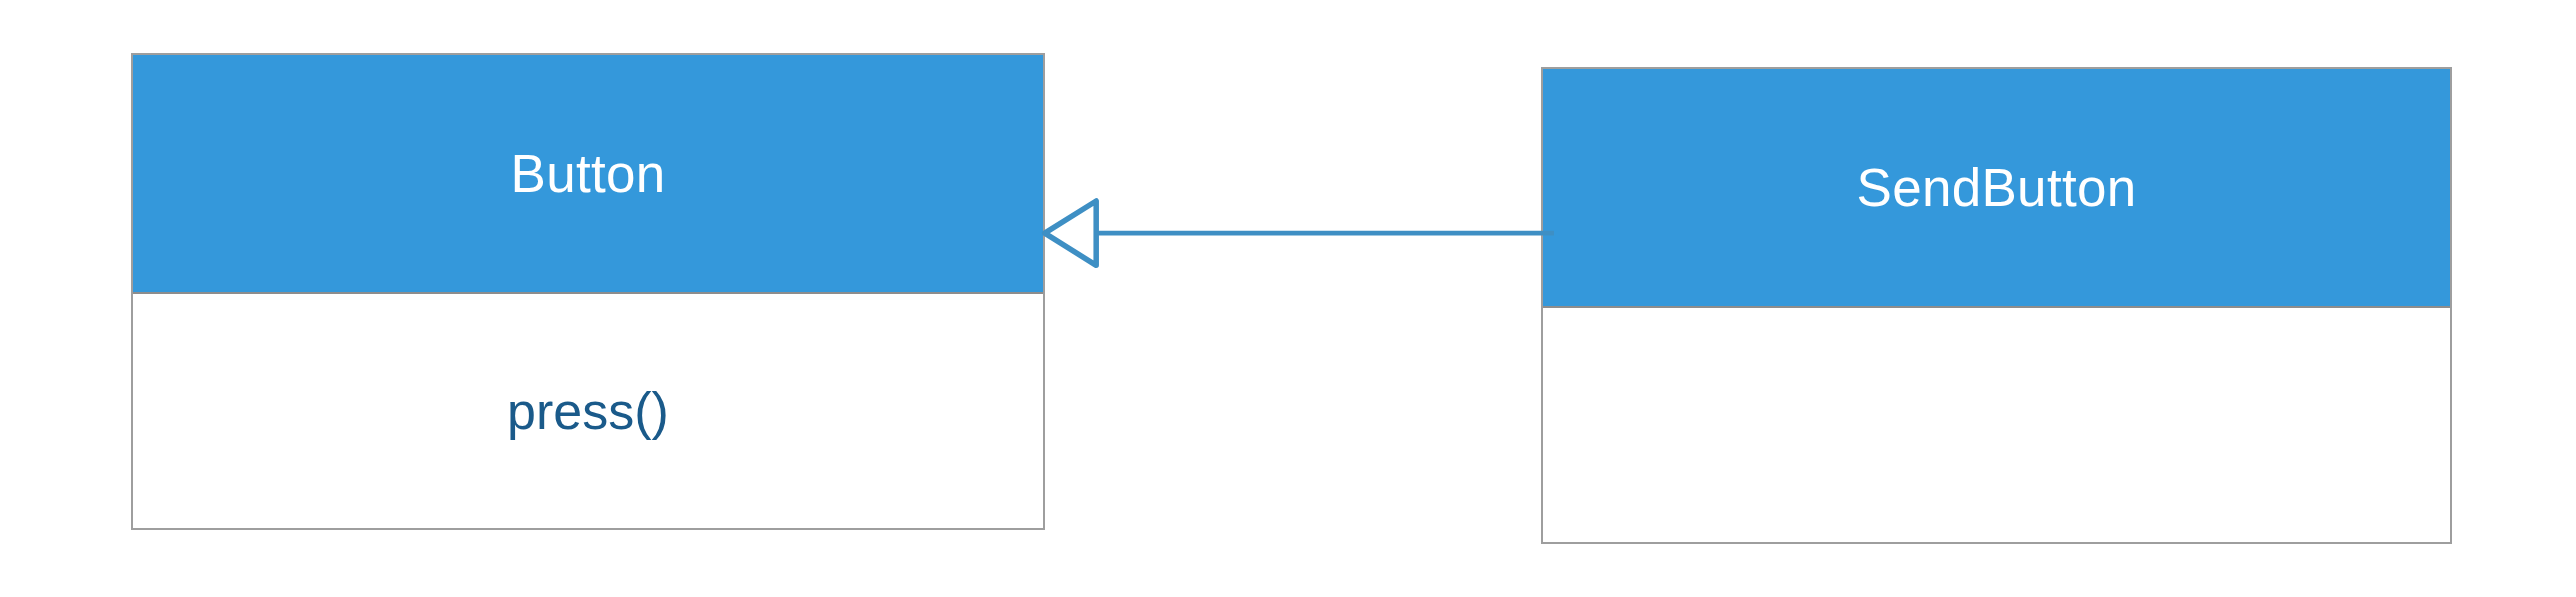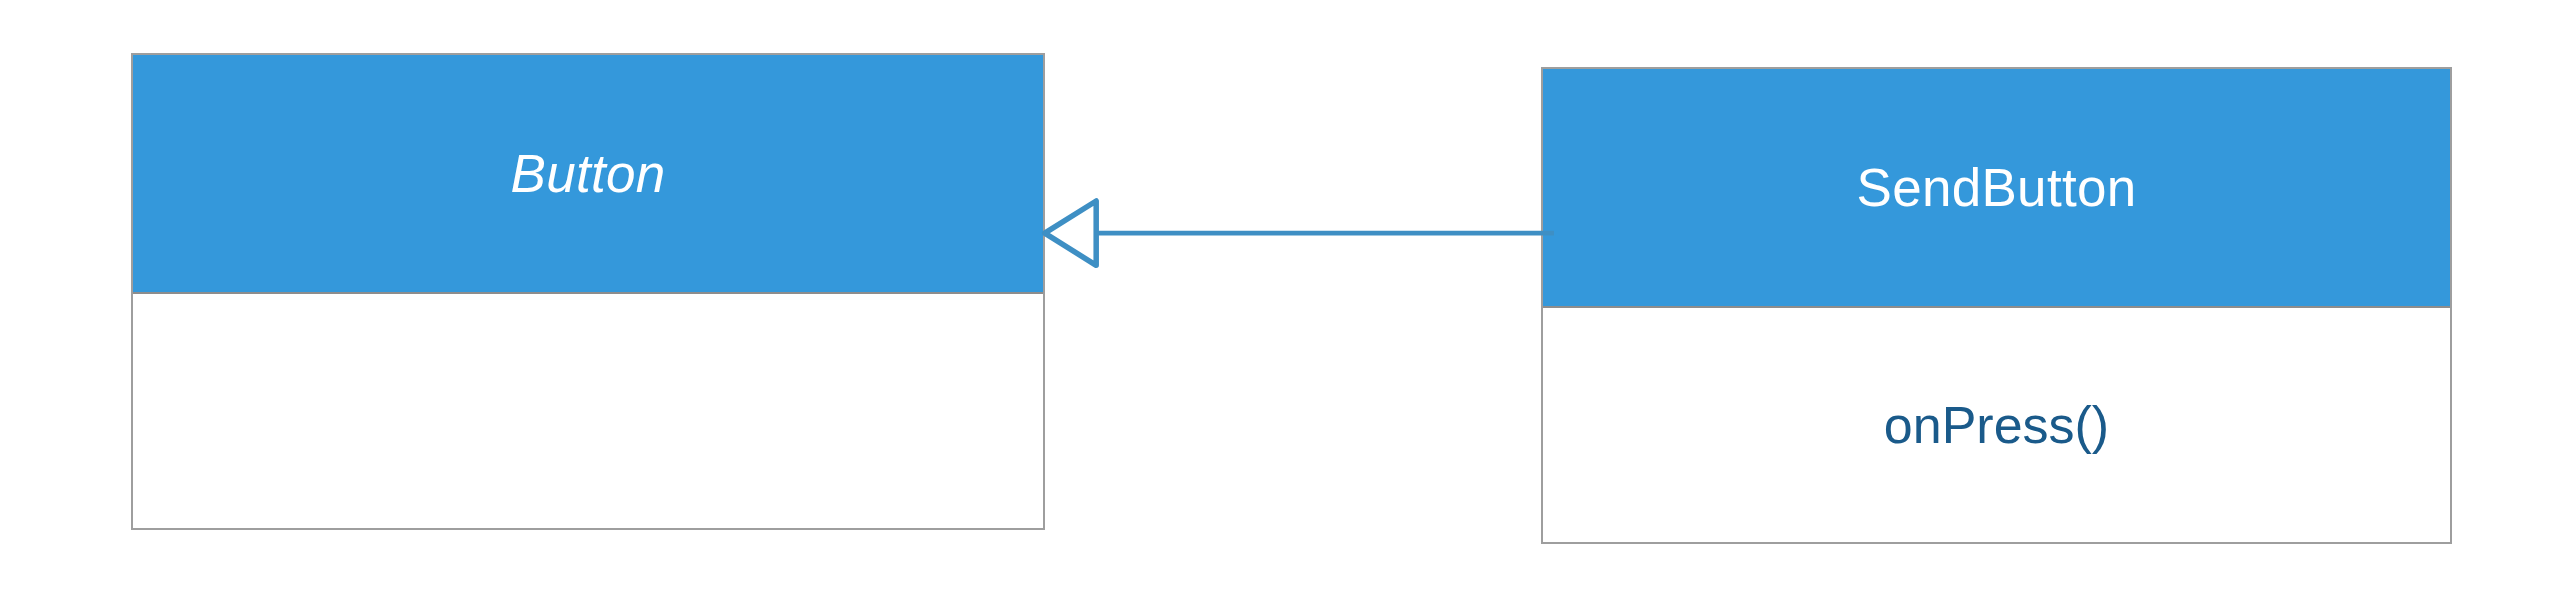--- a/index.html
+++ b/index.html
@@ -69,21 +69,21 @@
     text-align: center;
   }
 
   
   #class-button {
     left: 131px;
     top: 53px;
     width: 914px;
     height: 477px;
   }
-  #class-button .uml-class-header { height: 239px; font-style: italic; }
+  #class-button .uml-class-header { height: 239px; }
 
   #class-sendbutton {
     left: 1541px;
     top: 67px;
     width: 911px;
     height: 477px;
   }
   #class-sendbutton .uml-class-header { height: 239px; }
 
   
@@ -100,29 +100,27 @@
 </head>
 <body>
 
 <div id="diagram-canvas">
 
   <div class="uml-class" id="class-button">
     <div class="uml-class-header">
       <span class="uml-class-name">Button</span>
     </div>
     <div class="uml-class-members">
+      <div class="uml-member">press()</div>
     </div>
   </div>
 
   <div class="uml-class" id="class-sendbutton">
     <div class="uml-class-header">
       <span class="uml-class-name">SendButton</span>
-    </div>
-    <div class="uml-class-members">
-      <div class="uml-member">onPress()</div>
     </div>
   </div>
 
   <svg id="generalization-connector" viewBox="0 0 570 130" width="524" height="120">
 
     <line x1="70" y1="63" x2="570" y2="63" stroke="#3E8FC4" stroke-width="5"></line>
 
     <polygon points="16,63 72,28 72,98" fill="#FFFFFF" stroke="#3E8FC4" stroke-width="6" stroke-linejoin="round"></polygon>
   </svg>
 

